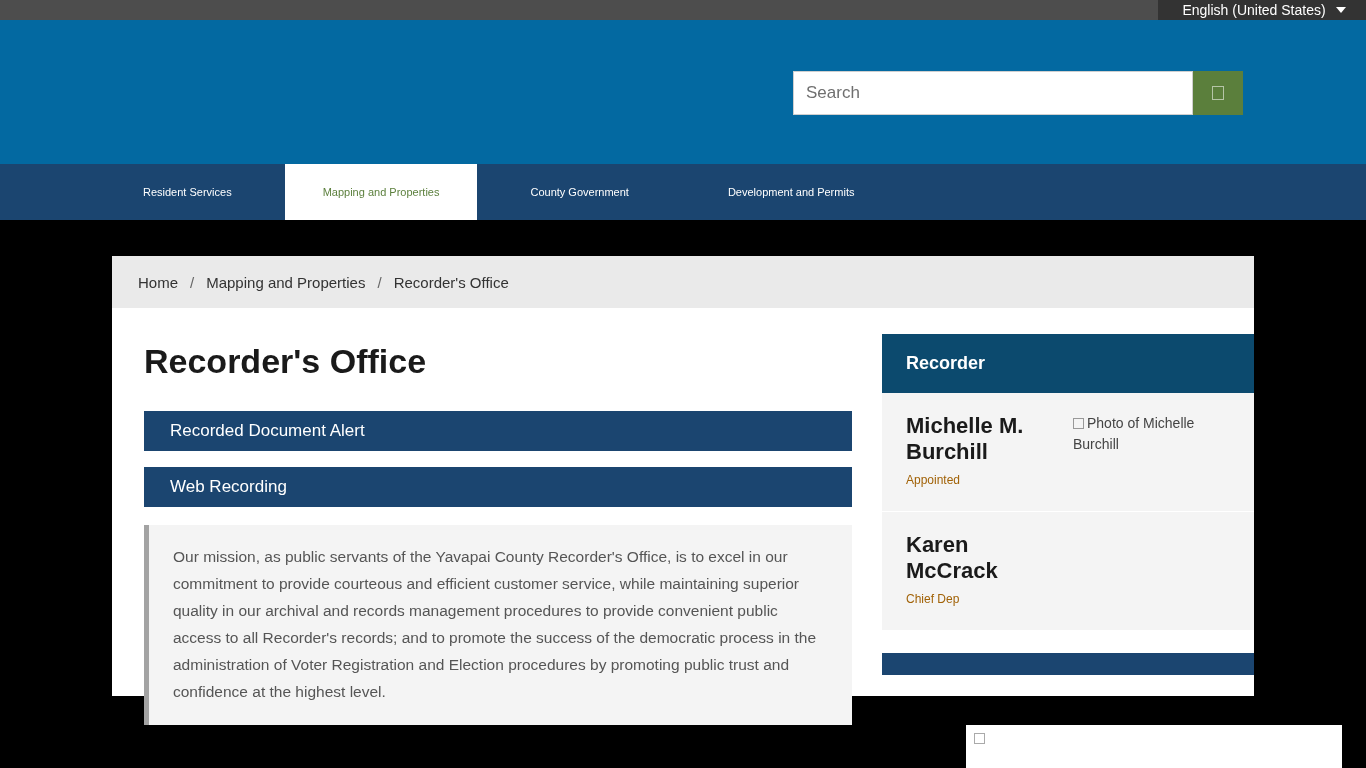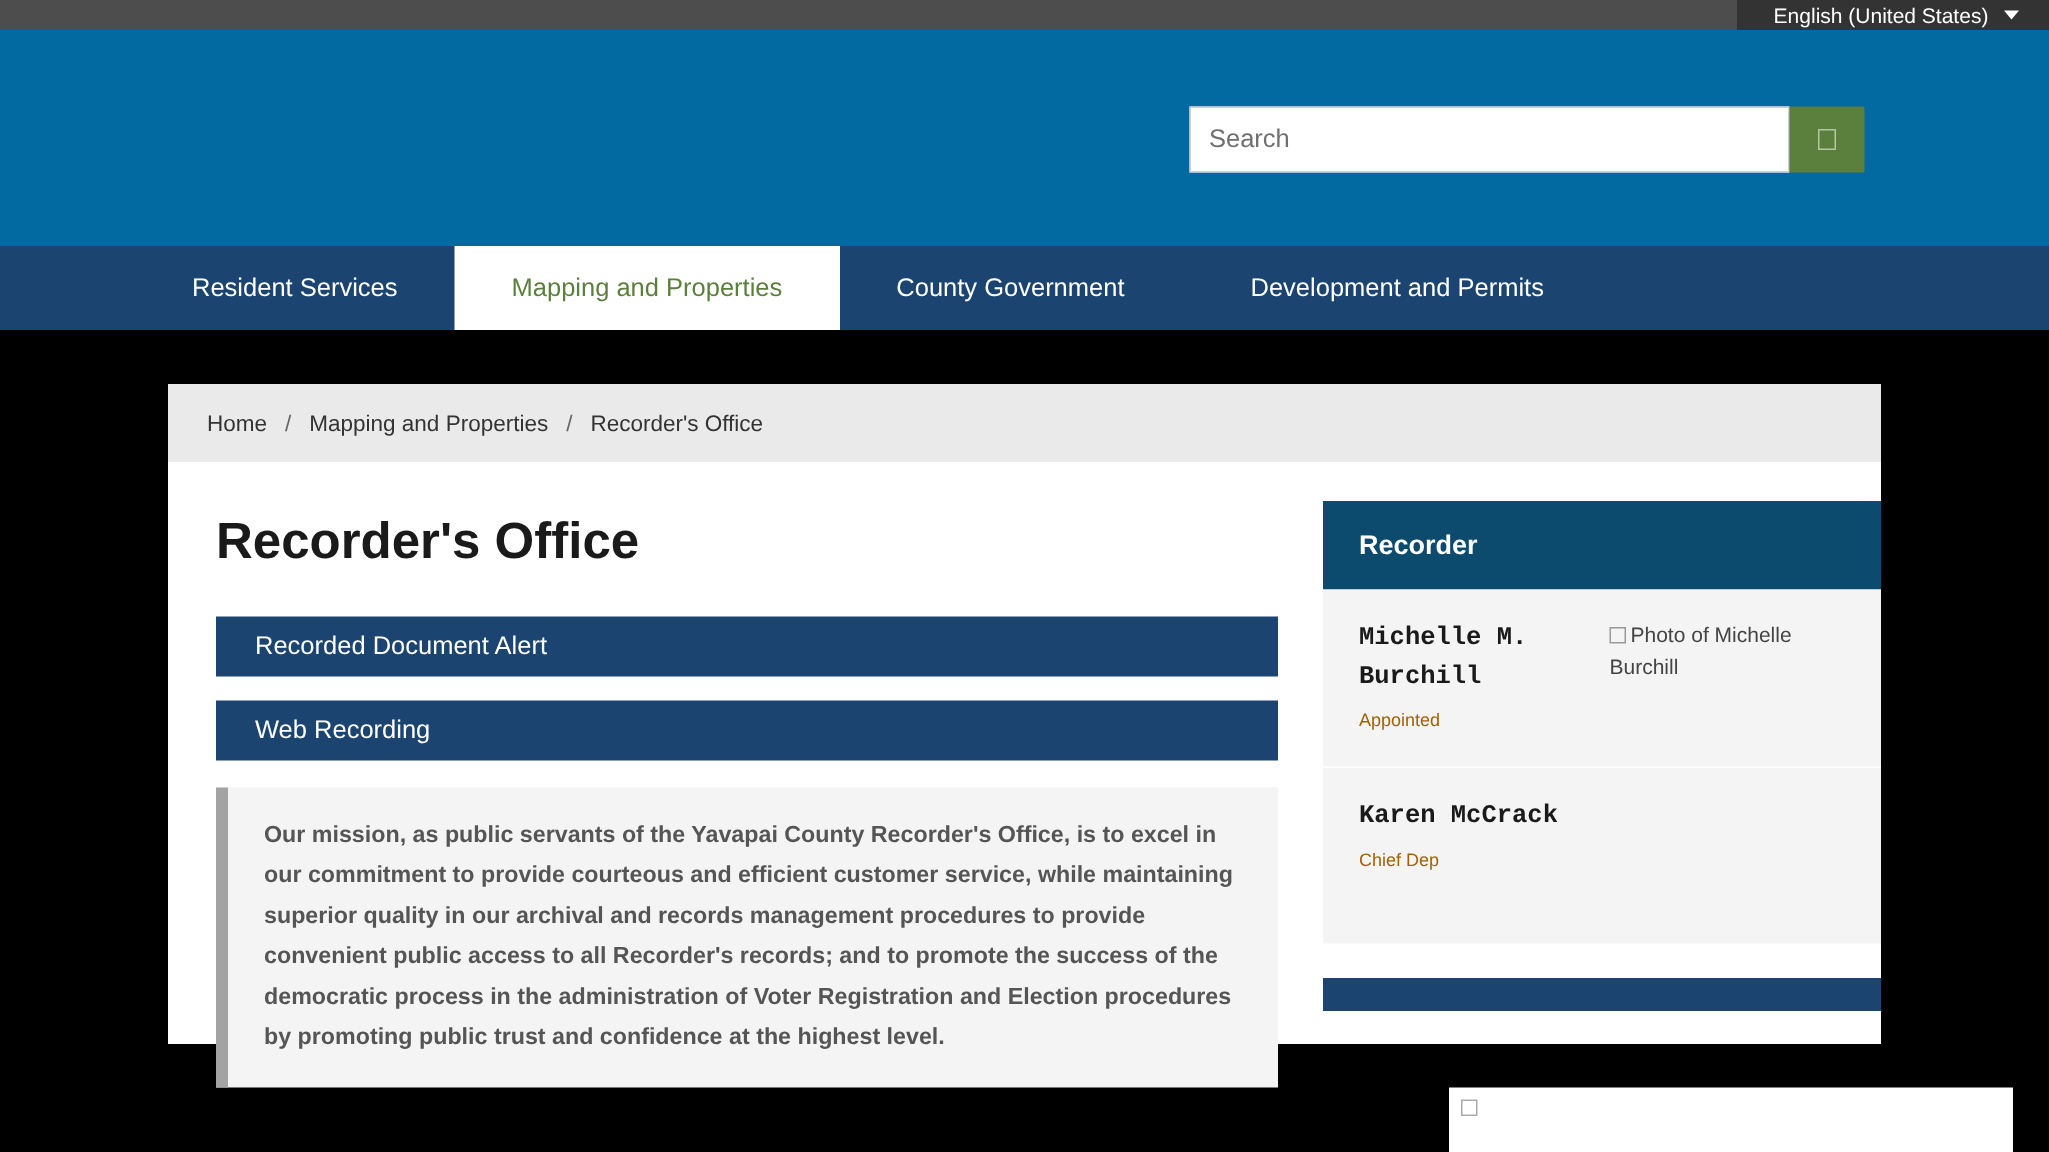--- a/index.html
+++ b/index.html
@@ -83,26 +83,27 @@
 
   
   .nav {
     height: 56px;
     background: #1b4570;
     display: flex;
     align-items: stretch;
   }
   .nav-item {
     color: #ffffff;
-    font-size: 17px;
+    font-size: 11px;
     display: flex;
     align-items: center;
     padding: 0 38px;
     cursor: pointer;
     white-space: nowrap;
+    margin-left: 15px;
   }
   .nav-item.first { padding-left: 128px; padding-right: 38px; }
   .nav-item.active {
     background: #ffffff;
     color: #5b7f3c;
   }
   .nav-item.last { padding-left: 46px; }
 
   
   .page {
@@ -148,27 +149,26 @@
   .accordion {
     background: #1b4570;
     color: #ffffff;
     font-size: 17px;
     padding: 10px 26px;
     margin-bottom: 16px;
     cursor: pointer;
   }
   .mission {
     background: #f4f4f4;
-    border-left: 8px solid #a3a3a3;
+    border-left: 5px solid #a3a3a3;
     padding: 18px 24px 20px 24px;
     margin-top: 18px;
     color: #555555;
     font-size: 15.5px;
     line-height: 27px;
-    font-weight: bold;
   }
 
   .side-col {
     width: 372px;
     padding-top: 26px;
   }
   .side-card-header {
     background: #0c4a6e;
     color: #ffffff;
     font-size: 18px;
@@ -176,26 +176,25 @@
     padding: 19px 24px;
   }
   .side-card-body {
     background: #f4f4f4;
     padding: 20px 24px 24px 24px;
     border-bottom: 1px solid #ffffff;
     position: relative;
     min-height: 118px;
   }
   .person-name {
-    font-size: 17px;
+    font-size: 22px;
     font-weight: bold;
     color: #1a1a1a;
     line-height: 26px;
     max-width: 160px;
-    font-family: Liberation Mono, monospace;
   }
   .person-role {
     font-size: 12px;
     color: #a16207;
     margin-top: 8px;
   }
   .broken-img {
     position: absolute;
     right: 36px;
     top: 20px;

